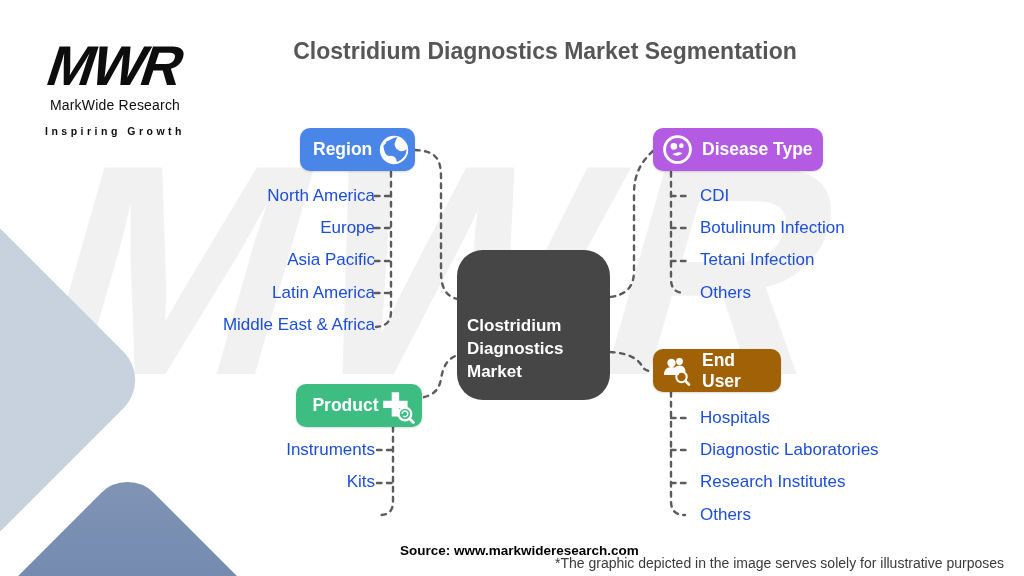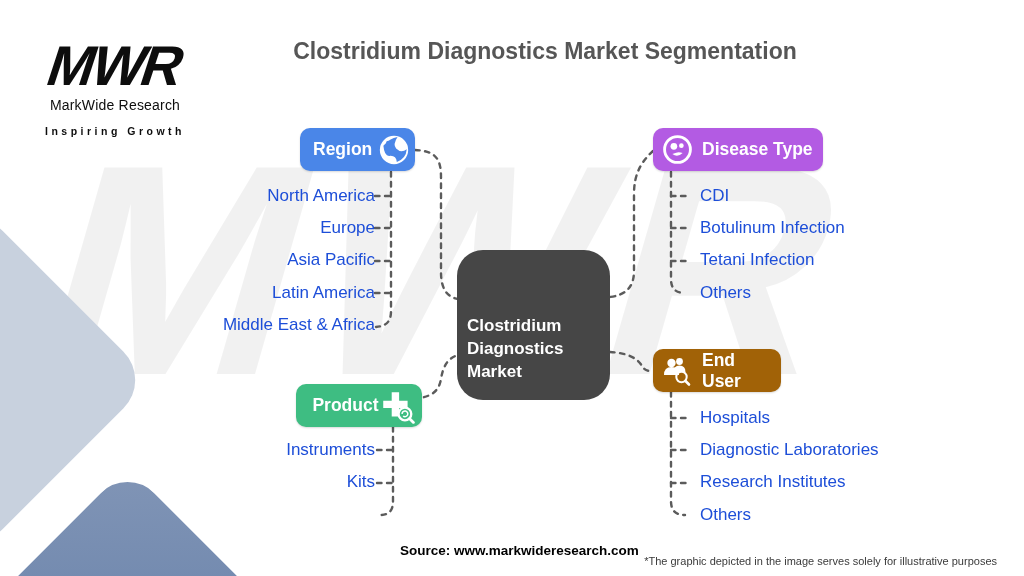--- a/index.html
+++ b/index.html
@@ -72,22 +72,22 @@
   .list-disease { top:179.6px; }
   .list-product { top:433.6px; }
   .list-enduser { top:401.6px; }
 
   
   .source {
     position:absolute; left:400px; top:543px; z-index:5;
     font-size:13.5px; font-weight:bold; color:#000;
   }
   .disclaimer {
-    position:absolute; right:27px; top:555px; z-index:5;
-    font-size:11px; color:#3a3a3a;
+    position:absolute; right:20px; top:555px; z-index:5;
+    font-size:14px; color:#3a3a3a;
   }
 </style>
 </head>
 <body>
 
 <div class="canvas">
 
   <div class="wm">MWR</div>
   <div class="light-diamond"></div>
   <div class="dark-diamond"></div>

